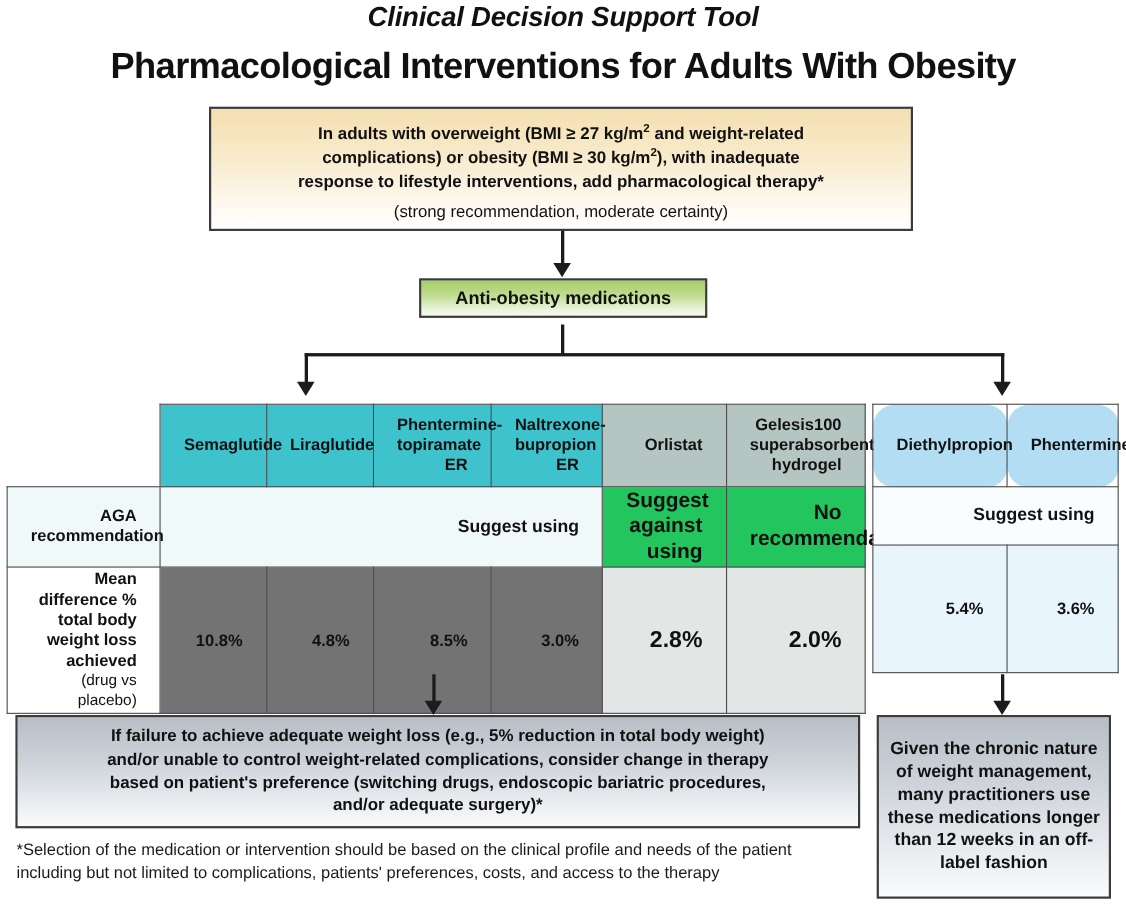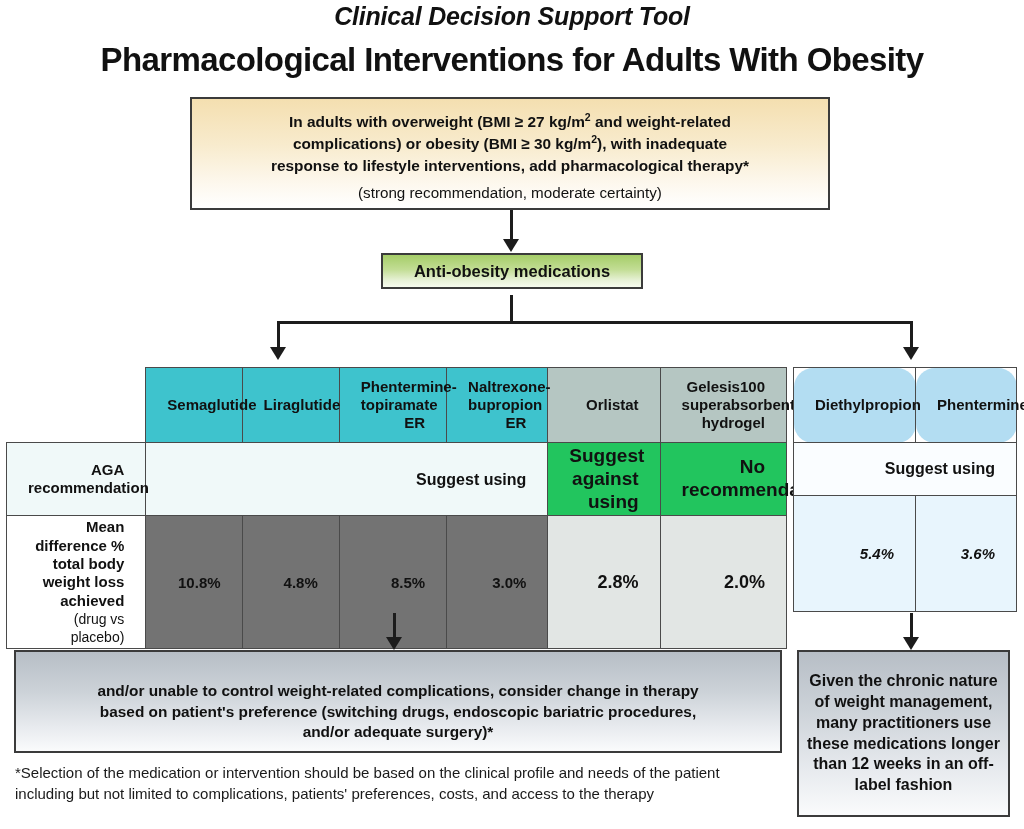--- a/index.html
+++ b/index.html
@@ -99,22 +99,22 @@
     padding: 2px 21px;
     color: #111;
   }
   .hdr-teal   { background: #3ec3cd; font-weight: bold; font-size: 15px; line-height: 1.18; }
   .hdr-gray   { background: #b5c6c2; font-weight: bold; font-size: 15px; line-height: 1.18; }
   .hdr-blue   { background: #b3ddf2; font-weight: bold; font-size: 15px; line-height: 1.18; border-radius: 19px; }
   .rec-cell   { background: #f0f9f9; font-weight: bold; font-size: 16px; line-height: 1.2; }
   .rec-cell-gray { background: #22c55e; font-weight: bold; font-size: 19px; line-height: 1.2; }
   .rec-cell-blue { background: #fafdff; font-weight: bold; font-size: 16px; line-height: 1.2; }
   .val-teal   { background: #737373; font-weight: bold; font-size: 15px; }
-  .val-gray   { background: #e2e6e4; font-weight: bold; font-size: 18px; }
-  .val-blue   { background: #e8f5fd; font-weight: bold; font-size: 15px; font-style: italic; }
+  .val-gray   { background: #e2e6e4; font-weight: bold; font-size: 21px; }
+  .val-blue   { background: #e8f5fd; font-weight: bold; font-size: 15px; }
   .rowlabel   { background: #ffffff; font-weight: bold; font-size: 15px; line-height: 1.22; }
   .rowlabel-aga { background: #f0f9f9; font-weight: bold; font-size: 15px; line-height: 1.22; }
   .rowlabel .sub { font-weight: normal; font-size: 14px; }
   .nb { border: none !important; background: transparent !important; }
 </style>
 </head>
 <body>
 
 <div id="stage">
 
@@ -224,21 +224,21 @@
   </table>
 
   <div class="vline" style="left:393px; top:613px; height:25px;"></div>
   <div class="arrowhead" style="left:386px; top:637px;"></div>
 
   <div class="vline" style="left:910px; top:613px; height:25px;"></div>
   <div class="arrowhead" style="left:903px; top:637px;"></div>
 
   <div class="box box-failure">
     <div class="failure-text">
-      <br>
+      <span>If failure to achieve adequate weight loss (e.g., 5% reduction in total body weight)</span><br>
       <span>and/or unable to control weight-related complications, consider change in therapy</span><br>
       <span>based on patient's preference (switching drugs, endoscopic bariatric procedures,</span><br>
       <span>and/or adequate surgery)*</span>
     </div>
   </div>
 
   <div class="box box-chronic">
     <div class="chronic-text">Given the chronic nature of weight management, many practitioners use these medications longer than 12 weeks in an off-label fashion</div>
   </div>
 

